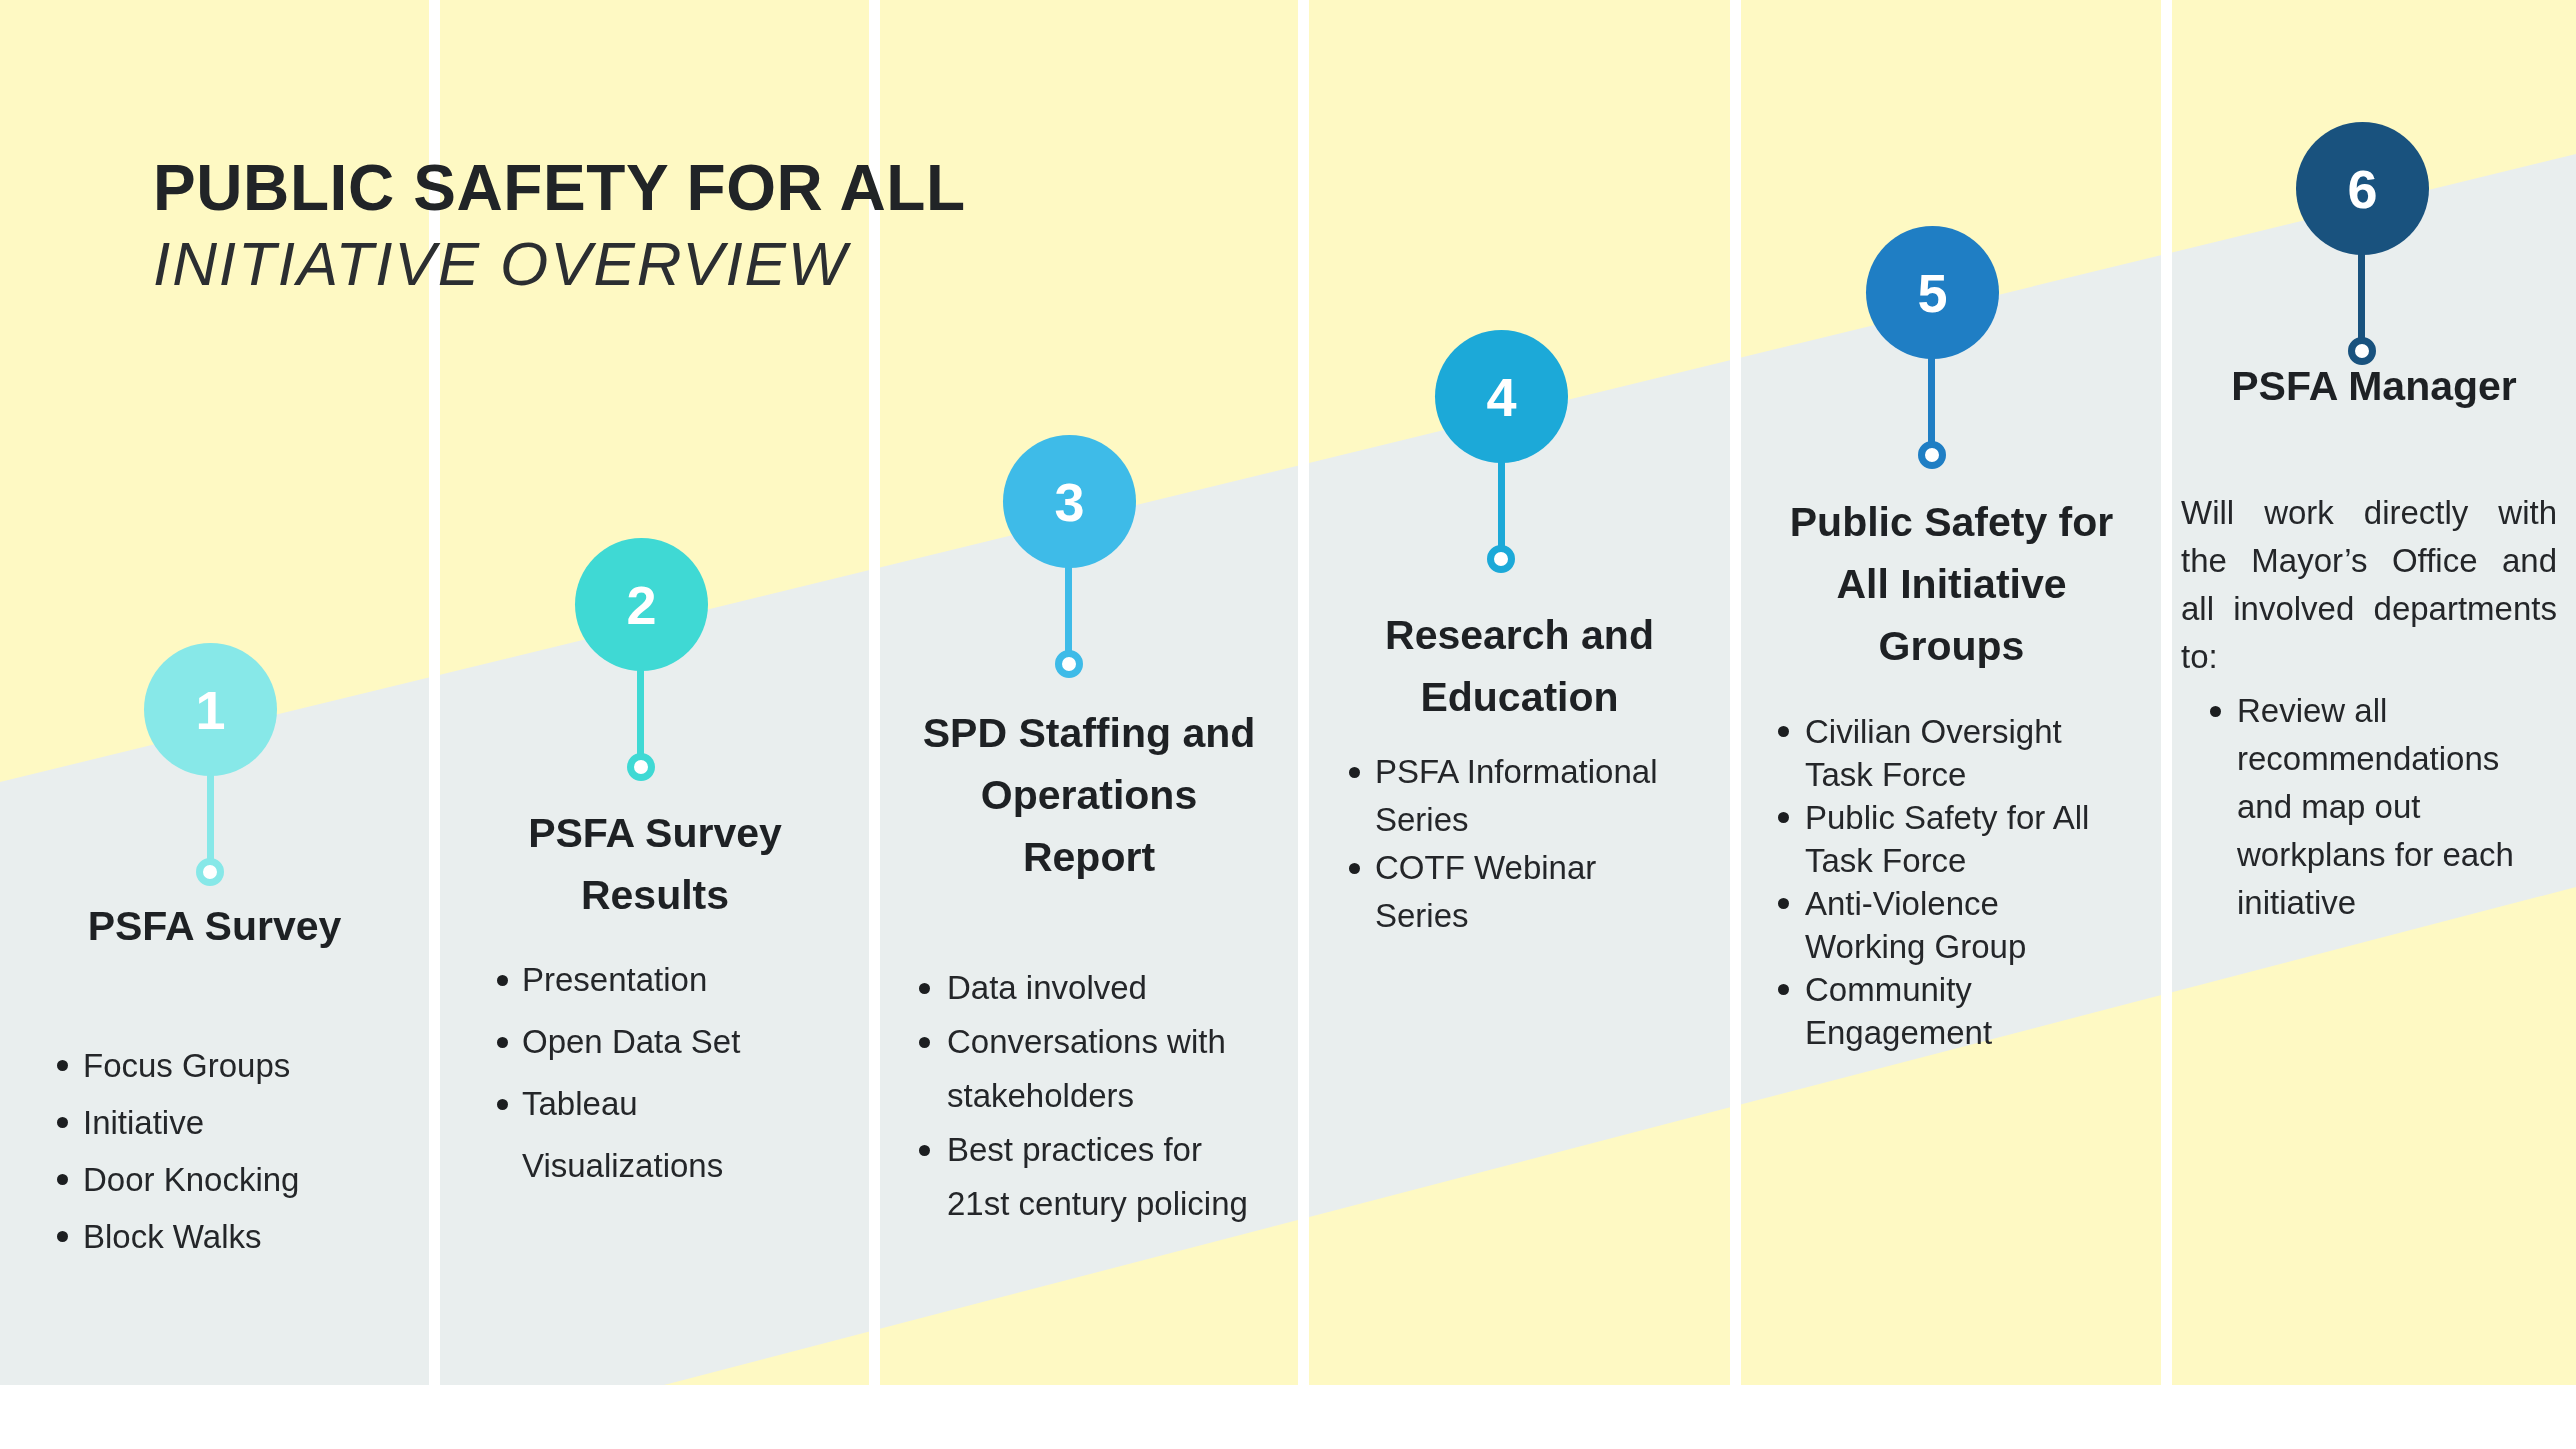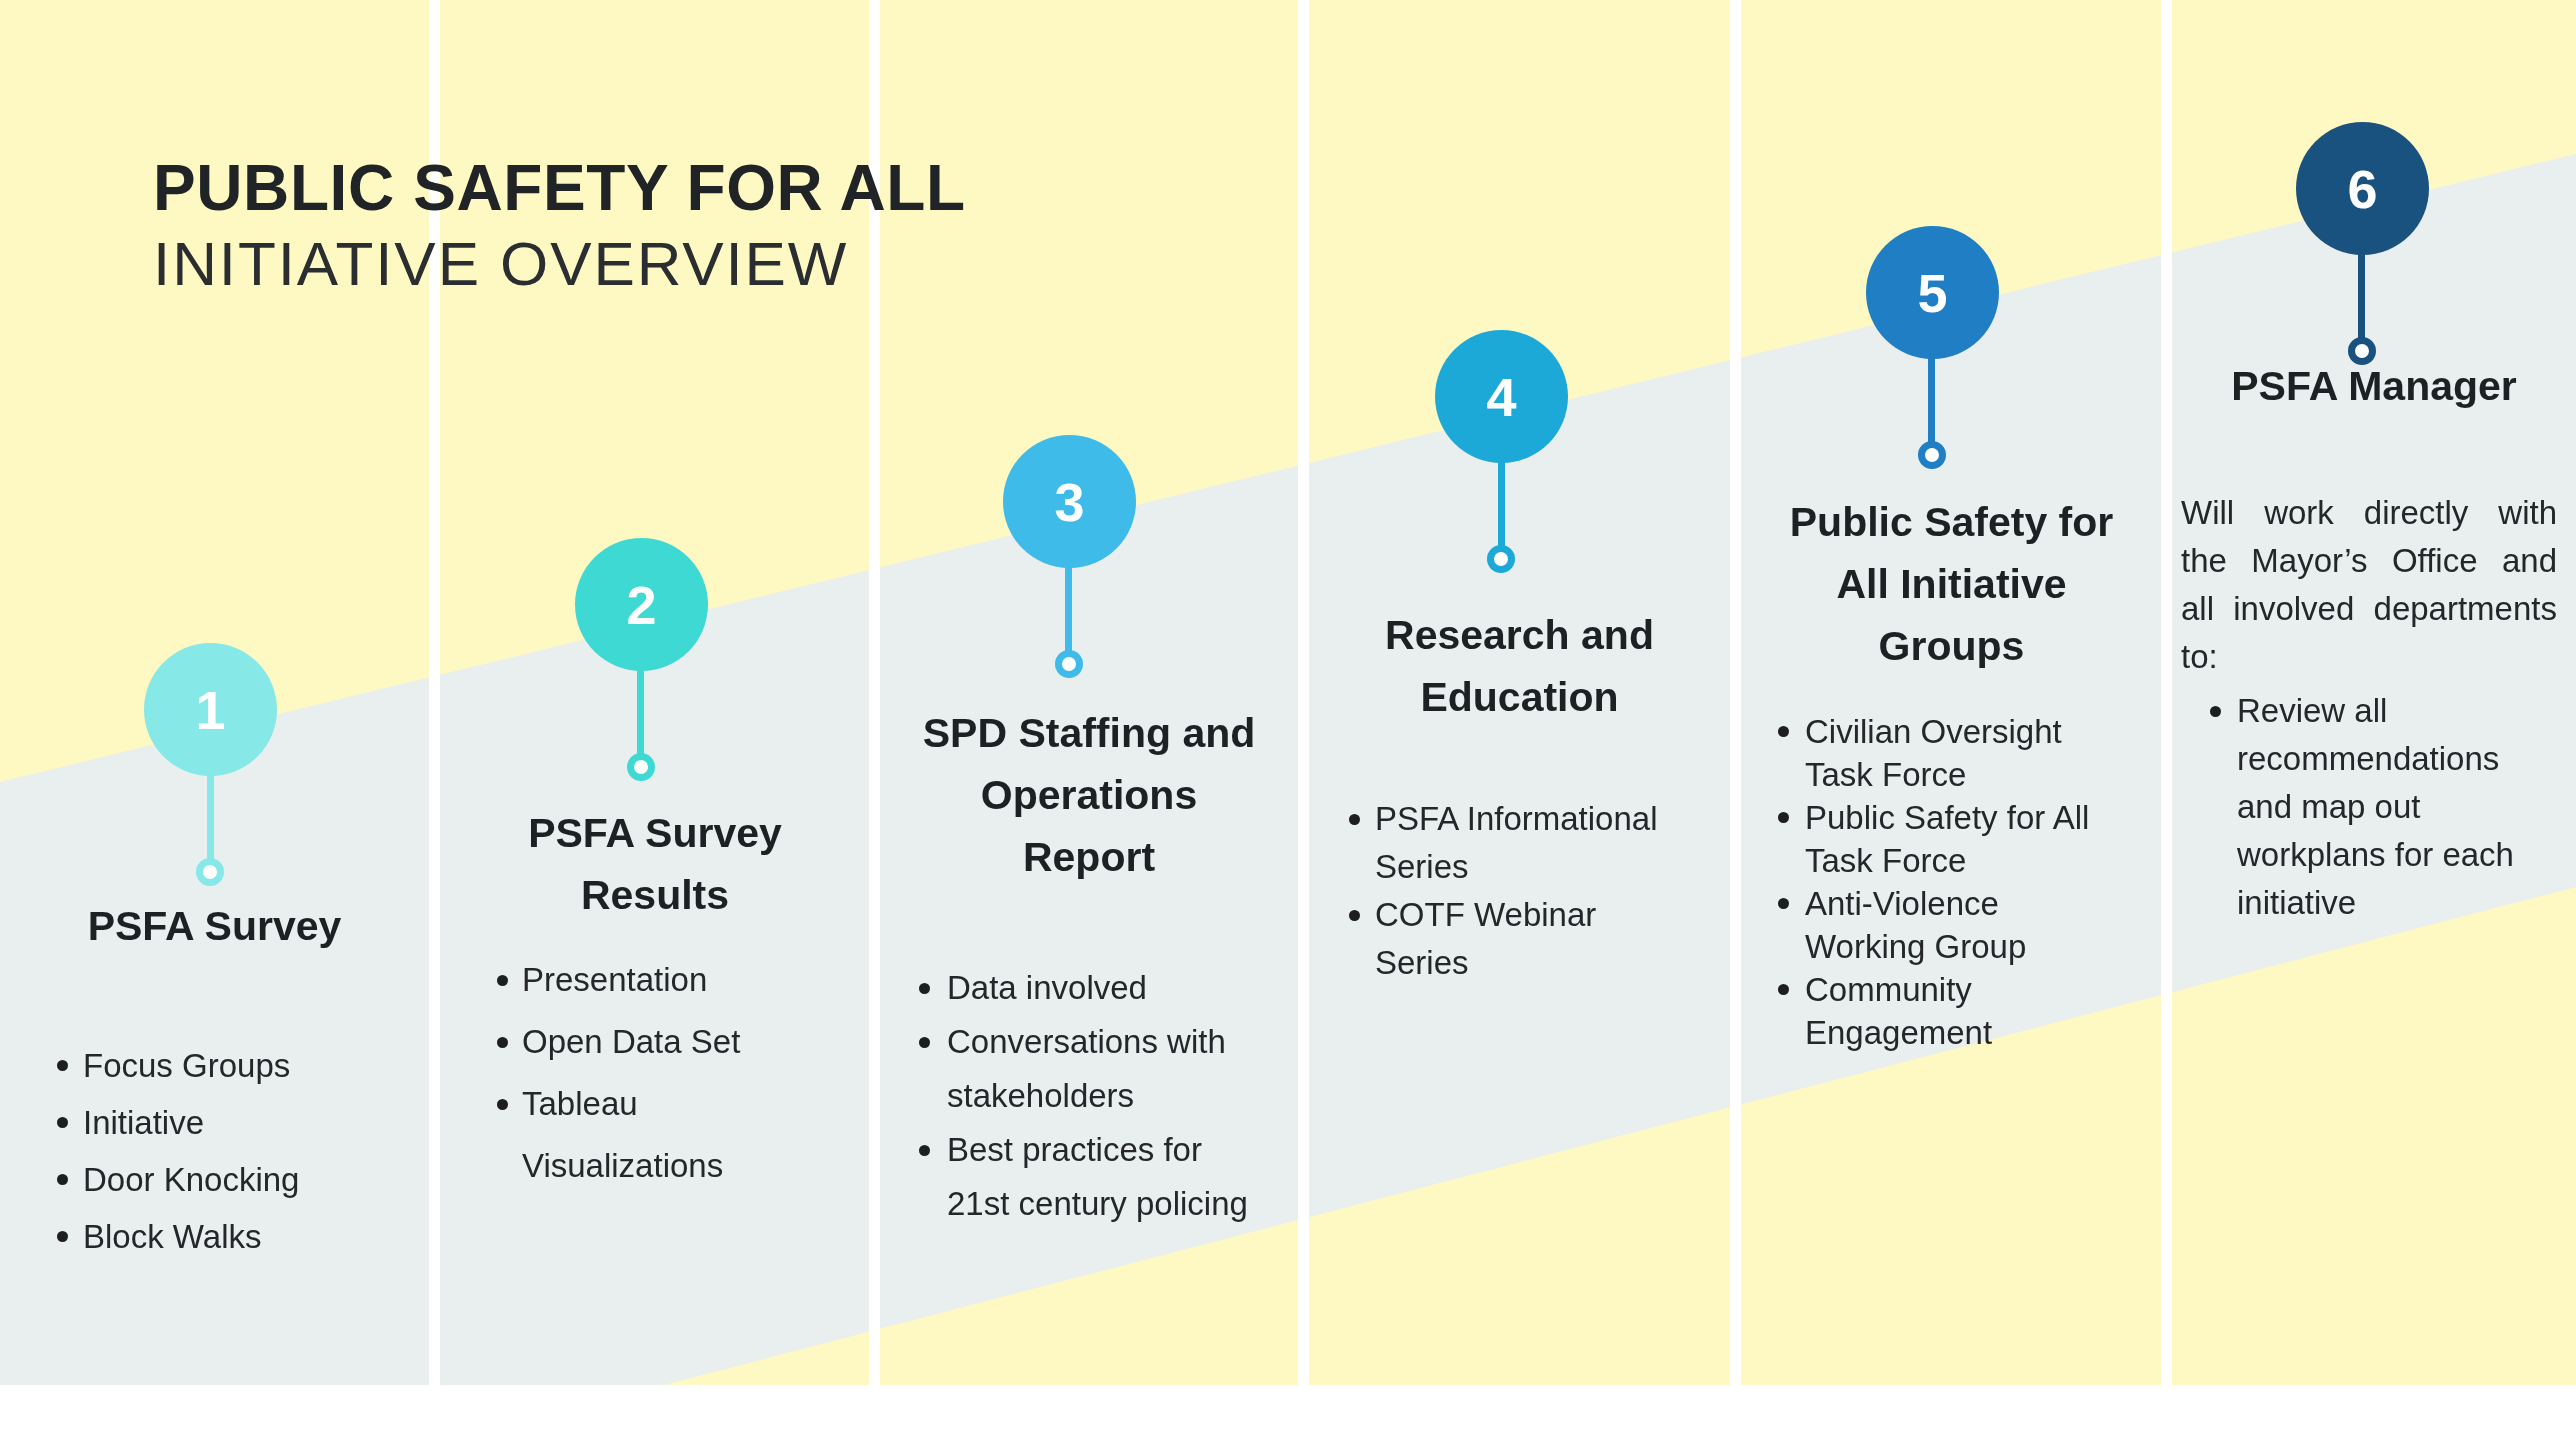--- a/index.html
+++ b/index.html
@@ -11,21 +11,21 @@
   
   .band{position:absolute;left:0;top:0;width:2576px;height:1449px;background:#E9EEEE;
         clip-path:polygon(0 782px,2576px 154px,2576px 887px,0 1558px);}
 
   .sep{position:absolute;top:0;bottom:0;width:11px;background:#ffffff;}
   .sep1{left:429px}.sep2{left:869px}.sep3{left:1298px}.sep4{left:1730px}.sep5{left:2161px}
 
   
   .title{position:absolute;left:153px;top:149px;}
   .title-line1{font-size:64px;font-weight:700;letter-spacing:0.6px;line-height:79px;white-space:nowrap;}
-  .title-line2{font-size:62px;font-weight:400;letter-spacing:1.9px;line-height:71px;white-space:nowrap;color:#2b2e31;}
+  .title-line2{font-size:62px;font-weight:400;letter-spacing:1.9px;line-height:71px;white-space:nowrap;color:#2b2e31;font-style:italic;}
 
   
   .step{position:absolute;top:0;height:1449px;}
   .s1{left:0;width:429px;   --pad:83px;--dot:57px;--ulh:57px;}
   .s2{left:440px;width:430px;--pad:82px;--dot:57px;--ulh:62px;}
   .s3{left:880px;width:418px;--pad:67px;--dot:39px;--ulh:54px;}
   .s4{left:1309px;width:421px;--pad:66px;--dot:40px;--ulh:48px;}
   .s5{left:1741px;width:421px;--pad:64px;--dot:37px;--ulh:43px;}
   .s6{left:2172px;width:404px;--pad:65px;--dot:38px;--ulh:48px;}
 
@@ -63,21 +63,21 @@
   .s3 .heading{top:702px}
   .s4 .heading{top:604px}
   .s5 .heading{top:491px}
   .s6 .heading{top:355px}
 
   .bullets{position:absolute;left:0;margin:0;padding:0;list-style:none;width:100%;
            font-size:33px;line-height:var(--ulh);color:#242629;}
   .s1 .bullets{top:1037px}
   .s2 .bullets{top:949px}
   .s3 .bullets{top:961px}
-  .s4 .bullets{top:795px}
+  .s4 .bullets{top:748px}
   .s5 .bullets{top:710px}
   .s6 .bullets{top:687px}
   .bullet{position:relative;padding-left:var(--pad);}
   .bullet::before{content:'';position:absolute;left:var(--dot);width:11px;height:11px;
                   border-radius:50%;background:#1c1e20;top:calc((var(--ulh) - 11px)/2);}
   .bl{white-space:nowrap;}
 
   .para{position:absolute;left:9px;width:376px;font-size:33px;line-height:48px;color:#242629;}
   .s6 .para{top:489px}
   .pline{text-align:justify;text-align-last:justify;white-space:normal;}

